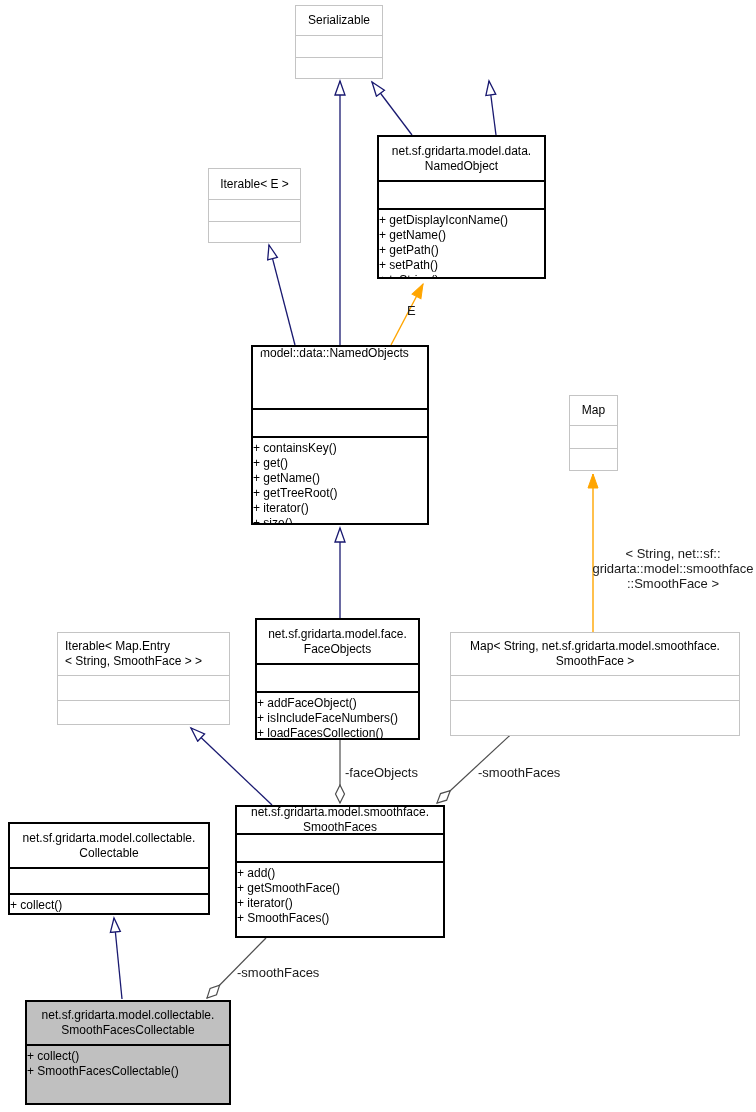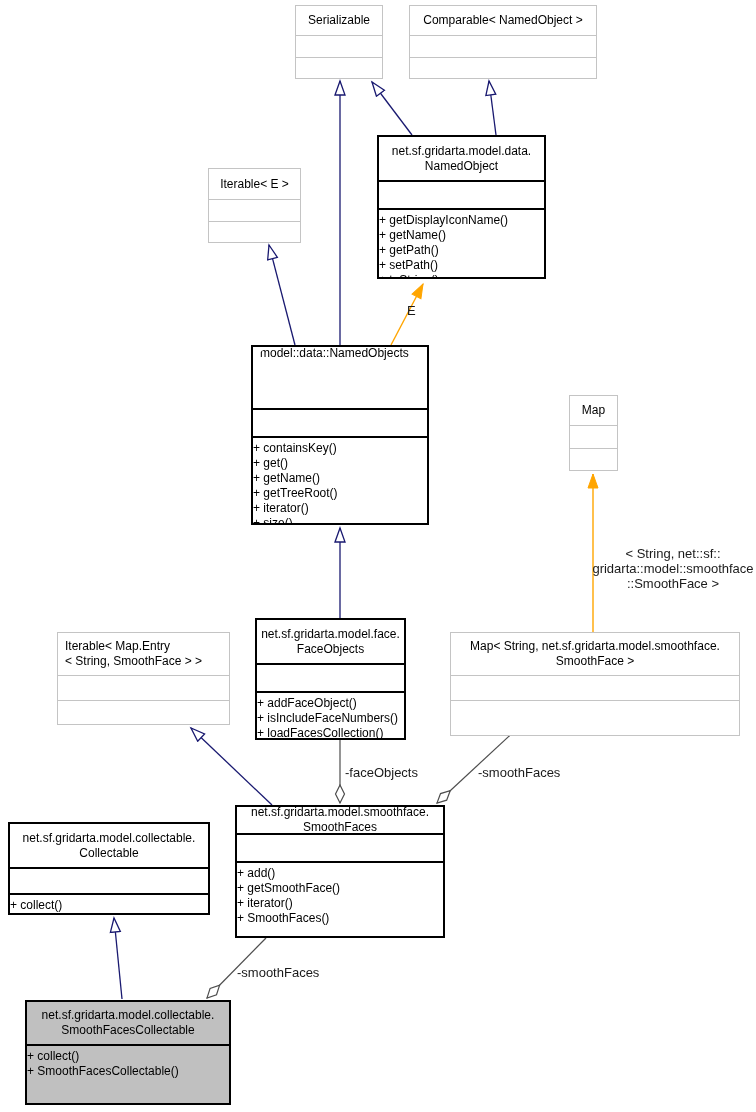--- a/index.html
+++ b/index.html
@@ -86,27 +86,20 @@
   </svg>
 
   <div class="uml-box external" style="left:295px; top:5px; width:88px; height:74px">
     <div class="cmp title" style="height:29px">
         <div>Serializable</div>
       </div>
     <div class="cmp attrs" style="height:22px"></div>
     <div class="cmp methods"></div>
   </div>
 
-  <div class="uml-box external" style="left:409px; top:5px; width:188px; height:74px">
-    <div class="cmp title" style="height:29px">
-        <div>Comparable&lt; NamedObject &gt;</div>
-      </div>
-    <div class="cmp attrs" style="height:22px"></div>
-    <div class="cmp methods"></div>
-  </div>
 
   <div class="uml-box solid" style="left:377px; top:135px; width:169px; height:144px">
     <div class="cmp title" style="height:43px">
         <div>net.sf.gridarta.model.data.</div>
         <div>NamedObject</div>
       </div>
     <div class="cmp attrs" style="height:28px"></div>
     <div class="cmp methods">
         <div>+ getDisplayIconName()</div>
         <div>+ getName()</div>
@@ -142,21 +135,21 @@
   </div>
 
   <div class="uml-box external" style="left:569px; top:395px; width:49px; height:76px">
     <div class="cmp title" style="height:29px">
         <div>Map</div>
       </div>
     <div class="cmp attrs" style="height:23px"></div>
     <div class="cmp methods"></div>
   </div>
 
-  <div class="uml-box solid" style="left:255px; top:618px; width:151px; height:122px">
+  <div class="uml-box solid" style="left:255px; top:618px; width:165px; height:122px">
     <div class="cmp title" style="height:43px">
         <div>net.sf.gridarta.model.face.</div>
         <div>FaceObjects</div>
       </div>
     <div class="cmp attrs" style="height:28px"></div>
     <div class="cmp methods">
         <div>+ addFaceObject()</div>
         <div>+ isIncludeFaceNumbers()</div>
         <div>+ loadFacesCollection()</div>
       </div>

